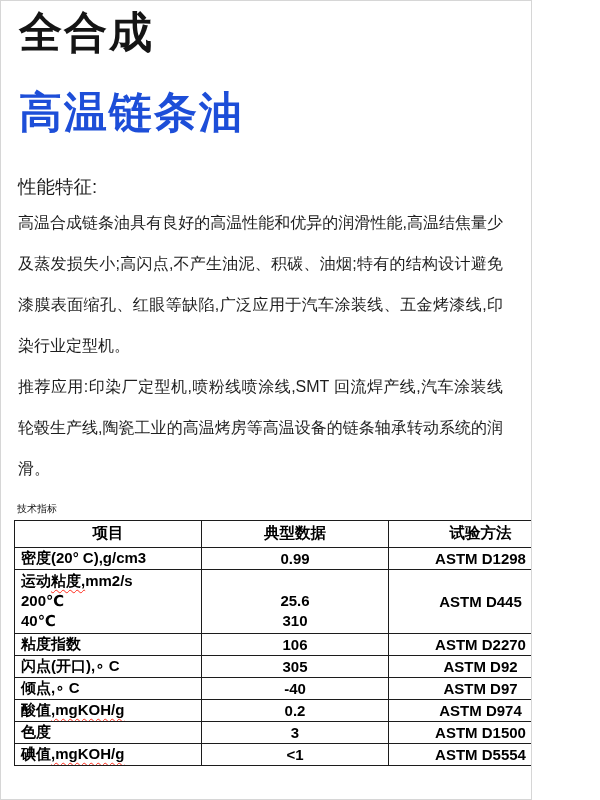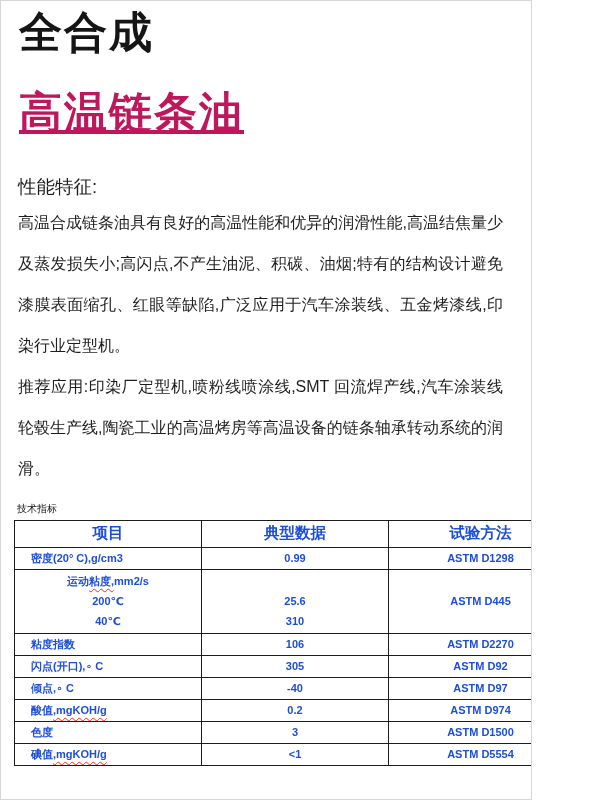--- a/index.html
+++ b/index.html
@@ -7,46 +7,46 @@
     position:relative; width:532px; height:800px; box-sizing:border-box;
     background:#ffffff; border:1px solid #d6d6d6; overflow:hidden;
     font-family:"Liberation Sans","DejaVu Sans",sans-serif; color:#1c1c1c;
   }
   .inner { padding:0 28px 0 16px; }
   .title-black {
     font-size:43px; font-weight:700; color:#151515; letter-spacing:2px;
     margin:7px 0 0 2px; line-height:1.15;
   }
   .title-red {
-    font-size:43px; font-weight:700; color:#be185d; letter-spacing:2px;
-    margin:31px 0 0 2px; line-height:1.15;text-decoration:underline;
+    font-size:43px; font-weight:700; color:#1d4ed8; letter-spacing:2px;
+    margin:31px 0 0 2px; line-height:1.15;
   }
   .section-label { font-size:18.5px; margin:37px 0 0 1px; line-height:24px; }
   .para {
     font-size:16px; line-height:41px; text-align:justify;
     text-justify:inter-ideograph; margin:3px 0 0 1px; color:#1e1e1e;
   }
   .table-caption { font-size:10px; margin:13px 0 4px 0; color:#111; }
   table.spec {
     border-collapse:collapse; width:558px; margin-left:-3px;
     table-layout:fixed; background:#fff;
   }
   table.spec col.c1 { width:187px; }
   table.spec col.c2 { width:187px; }
   table.spec col.c3 { width:184px; }
   table.spec th, table.spec td {
-    border:1.6px solid #1c1c1c; font-weight:700; color:#1d4ed8;
-    padding:1px 16px; overflow:hidden; white-space:nowrap;
+    border:1.6px solid #1c1c1c; font-weight:700; color:#000000;
+    padding:1px 6px; overflow:hidden; white-space:nowrap;
   }
   table.spec th { font-size:15.5px; height:24px; text-align:center; }
-  table.spec td { font-size:11px; height:19px; }
+  table.spec td { font-size:15px; height:19px; }
   td.item { text-align:left; padding-left:8px; }
   td.val, td.method { text-align:center; }
   tr.multi td { height:60px; }
-  tr.multi td.item, tr.multi td.val { vertical-align:top;text-align:center; }
+  tr.multi td.item, tr.multi td.val { vertical-align:top; }
   tr.multi td.method { vertical-align:middle; }
   .line { display:block; line-height:20.3px; min-height:20.3px; }
   .sq {
     text-decoration:underline; text-decoration-style:wavy;
     text-decoration-color:#ff2a1a; text-decoration-thickness:1px;
     text-underline-offset:3px;
   }
 </style>
 </head>
 <body>

